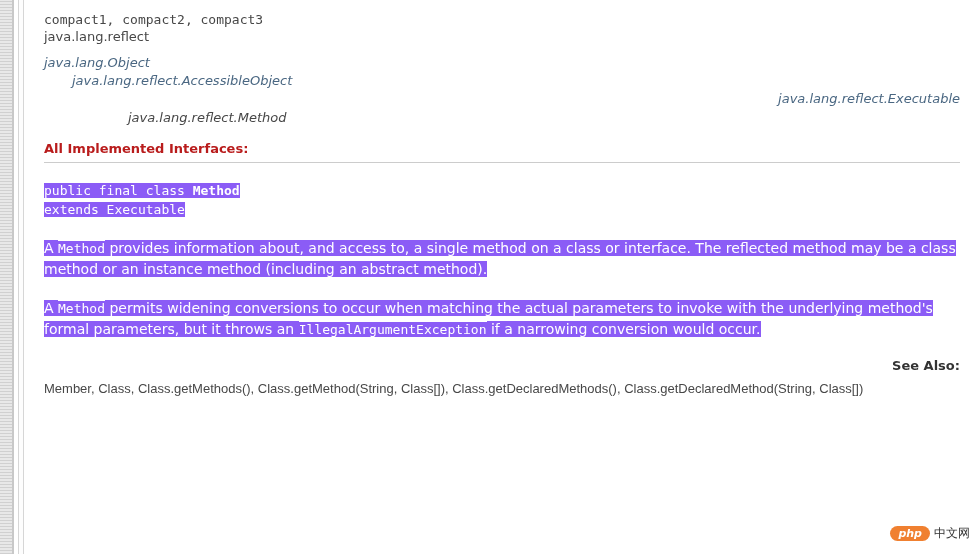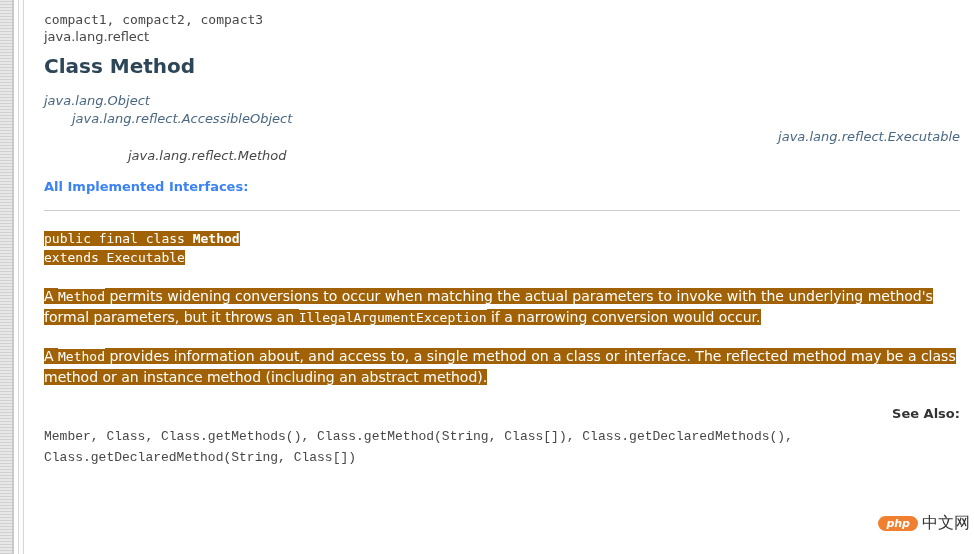--- a/index.html
+++ b/index.html
@@ -60,22 +60,22 @@
       margin-bottom: 14px;
       font-style: italic;
     }
     .inheritance .link { color: #4a6782; }
     .inheritance .level1 { padding-left: 28px; }
     .inheritance .level2 { padding-left: 56px; text-align: right; }
     .inheritance .level3 { padding-left: 84px; color: #474747; }
     .impl-label {
       font-size: 13px;
       font-weight: bold;
-      color: #3b82f6;
-      margin-bottom: 16px;
+      color: #b91c1c;
+      margin-bottom: 6px;
     }
     .impl-list {
       font-family: "DejaVu Sans Mono", monospace;
       font-size: 13px;
       color: #474747;
       margin-bottom: 14px;
     }
     hr.divider {
       border: none;
       border-top: 1px solid #ccc;
@@ -88,93 +88,92 @@
       margin-bottom: 18px;
     }
     .declaration .bold { font-weight: bold; }
     .desc {
       font-size: 14px;
       line-height: 1.5;
       margin-bottom: 18px;
     }
     .desc .mono { font-family: "DejaVu Sans Mono", monospace; font-size: 13px; }
     .sel {
-      background: #a16207;
+      background: #8b5cf6;
       color: #fff;
     }
     .seealso-label {
       font-size: 13px;
       font-weight: bold;
       color: #333;
       margin-bottom: 6px;
       text-align: right;
     }
     .seealso-list {
-      font-family: Liberation Mono, monospace;
+      font-family: Liberation Sans, sans-serif;
       font-size: 13px;
       color: #474747;
       line-height: 1.6;
     }
     .watermark {
       position: absolute;
       right: 4px;
-      bottom: 20px;
+      bottom: 12px;
       display: flex;
       align-items: center;
       gap: 4px;
     }
     .watermark-pill {
       background: #f08030;
       color: #fff;
       border-radius: 10px;
       padding: 1px 8px;
       font-size: 11px;
       font-style: italic;
       font-weight: bold;
     }
     .watermark-text {
-      font-size: 16px;
+      font-size: 12px;
       color: #333;
     }
   </style>
 </head>
 <body>
 
 <div class="frame-border"></div>
 <div class="inner-border"></div>
 
 <div class="content">
 
   <div class="profiles">compact1, compact2, compact3</div>
   <div class="package">java.lang.reflect</div>
 
-  <h1 class="classname">Class Method</h1>
 
   <div class="inheritance">
     <div class="link">java.lang.Object</div>
     <div class="level1 link">java.lang.reflect.AccessibleObject</div>
     <div class="level2 link">java.lang.reflect.Executable</div>
     <div class="level3">java.lang.reflect.Method</div>
   </div>
 
   <div class="impl-label">All Implemented Interfaces:</div>
 
   <hr class="divider">
 
   <div class="declaration">
     <span class="sel">public final class </span><span class="sel bold">Method</span><br>
     <span class="sel">extends Executable</span>
   </div>
 
   <div class="desc">
-    <span class="sel">A </span><span class="sel mono">Method</span><span class="sel"> permits widening conversions to occur when matching the actual parameters to invoke with the underlying method's formal parameters, but it throws an </span><span class="sel mono">IllegalArgumentException</span><span class="sel"> if a narrowing conversion would occur.</span>
+    <span class="sel">A </span><span class="sel mono">Method</span><span class="sel"> provides information about, and access to, a single method on a class or interface. The reflected method may be a class method or an instance method (including an abstract method).</span>
   </div>
 
   <div class="desc">
-    <span class="sel">A </span><span class="sel mono">Method</span><span class="sel"> provides information about, and access to, a single method on a class or interface. The reflected method may be a class method or an instance method (including an abstract method).</span>
+    <span class="sel">A </span><span class="sel mono">Method</span><span class="sel"> permits widening conversions to occur when matching the actual parameters to invoke with the underlying method's formal parameters, but it throws an </span><span class="sel mono">IllegalArgumentException</span><span class="sel"> if a narrowing conversion would occur.</span>
   </div>
 
   <div class="seealso-label">See Also:</div>
   <div class="seealso-list">Member, Class, Class.getMethods(), Class.getMethod(String, Class[]), Class.getDeclaredMethods(), Class.getDeclaredMethod(String, Class[])</div>
 
 </div>
 
 <div class="watermark">
   <span class="watermark-pill">php</span>
   <span class="watermark-text">中文网</span>

